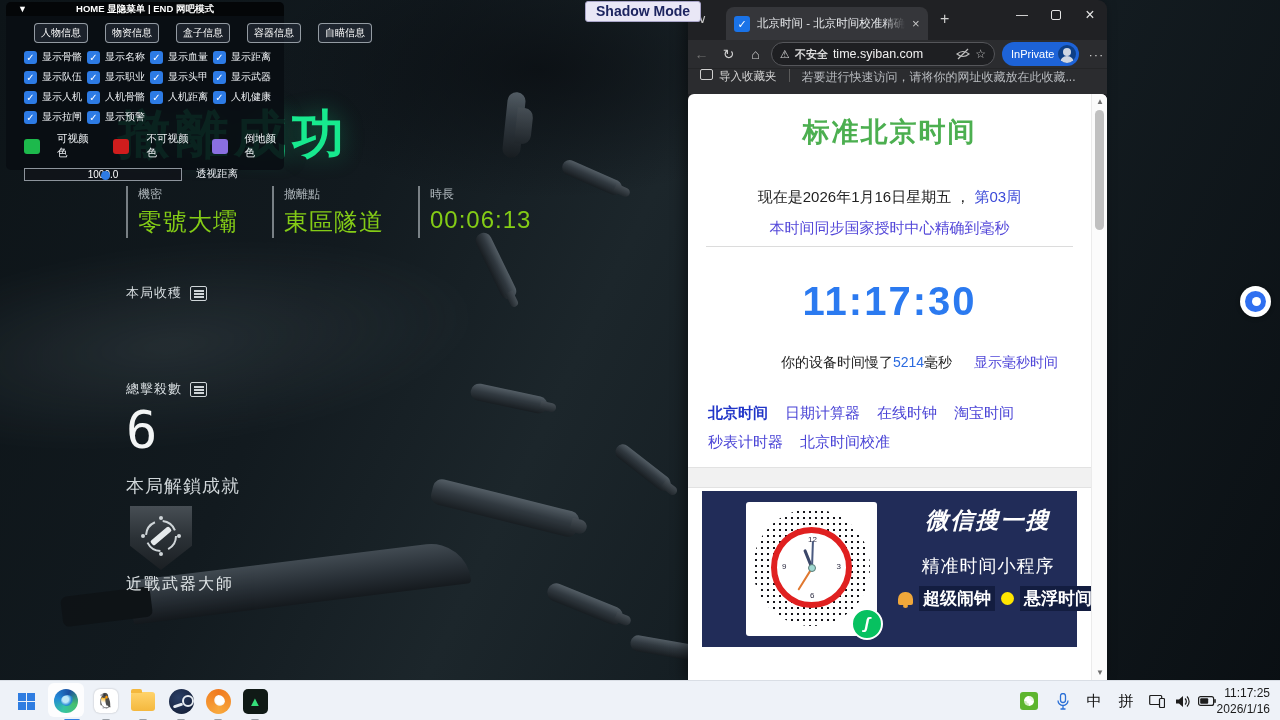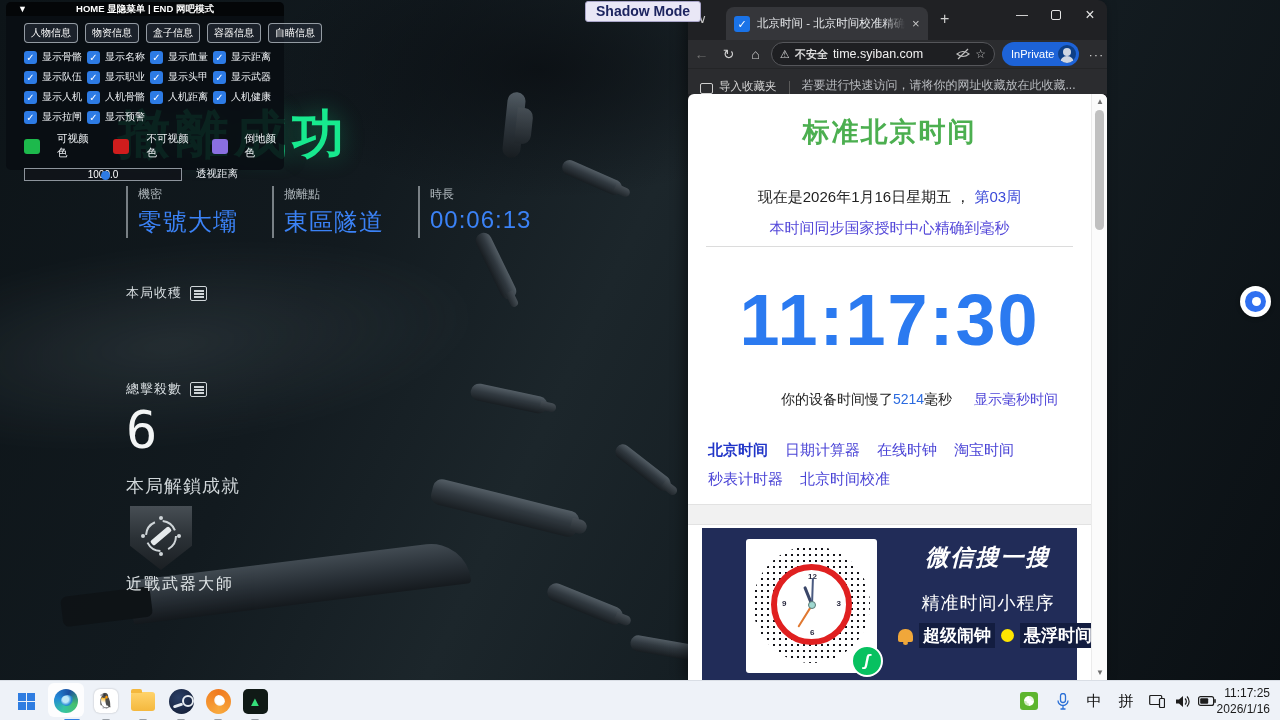--- a/index.html
+++ b/index.html
@@ -27,21 +27,21 @@
 
   
   .overlay-menu { position:absolute; left:6px; top:2px; width:278px; height:168px;
     background:rgba(9,13,19,.9); border-radius:5px; z-index:30; color:#e8ecf0; }
   .menu-header { position:relative; height:14px; background:rgba(0,0,0,.55);
     border-radius:5px 5px 0 0; text-align:center; font-size:9.5px; font-weight:bold;
     line-height:14px; color:#fff; }
   .menu-arrow { position:absolute; left:12px; top:0; font-size:9px; color:#fff; }
   .menu-tabs { display:flex; gap:7px; padding:7px 0 0 18px; }
   .menu-tab { font-size:10px; color:#fff; padding:2px 6px; border:1px solid rgba(200,206,214,.7);
-    border-radius:4px; background:rgba(42,50,62,.55); white-space:nowrap; }
+    border-radius:4px; background:rgba(42,50,62,.55); white-space:nowrap;margin-left:10px; }
   .menu-grid { display:grid; grid-template-columns:repeat(4,63px); padding:7px 0 0 18px;
     row-gap:6px; }
   .chk-item { display:flex; align-items:center; gap:5px; font-size:10px; color:#f0f3f6; }
   .chk-box { width:13px; height:13px; background:#2d7be5; border-radius:3px; color:#fff;
     font-size:10px; line-height:13px; text-align:center; flex:0 0 auto; }
   .menu-colors { display:flex; align-items:center; gap:17px; padding:8px 0 0 18px; }
   .swatch { width:19px; height:15px; border-radius:3px; }
   .swatch-label { font-size:10.5px; color:#f0f3f6; margin-right:4px; }
   .menu-slider { display:flex; align-items:center; padding:7px 0 0 18px; }
   .slider-box { position:relative; width:158px; height:13px; border:1px solid #8d949c;
@@ -51,21 +51,21 @@
     background:#2d7be5; border-radius:50%; }
   .slider-label { font-size:10.5px; color:#e8ecf0; margin-left:14px; }
 
   
   .evac-banner { position:absolute; left:118px; top:100px; z-index:5; font-size:52px;
     font-weight:bold; letter-spacing:6px; color:#17e98e;
     text-shadow:0 0 22px rgba(23,233,142,.35); }
   .stats-row { position:absolute; left:126px; top:186px; display:flex; gap:34px; z-index:5; }
   .stat { border-left:2px solid rgba(205,214,218,.55); padding-left:10px; }
   .stat-label { font-size:12px; color:#aeb6bb; margin-bottom:3px; }
-  .stat-value { font-size:24px; color:#3b82f6; letter-spacing:1px; }
+  .stat-value { font-size:24px; color:#84cc16; letter-spacing:1px; }
   .hud-block { position:absolute; left:126px; z-index:5; }
   .hud-label-row { display:flex; align-items:center; gap:8px; }
   .hud-label { font-size:13px; color:#d7dde0; letter-spacing:1px; }
   .list-icon { width:17px; height:15px; border:1px solid #cfd5d8; border-radius:2px;
     position:relative; }
   .list-icon::after { content:""; position:absolute; left:3px; top:3px; width:10px; height:2px;
     background:#cfd5d8; box-shadow:0 3px 0 #cfd5d8, 0 6px 0 #cfd5d8; }
   .hud-bignum { font-family:"DejaVu Sans Mono",monospace; color:#f3f5f5; font-size:52px;
     letter-spacing:2px; margin-top:2px; }
   .ach-title { font-size:18px; color:#cfd5d8; letter-spacing:1px; }
@@ -120,21 +120,21 @@
   .inprivate { display:flex; align-items:center; gap:4px; height:24px; border-radius:12px;
     background:#1d63d8; padding:0 3px 0 9px; margin-left:7px; }
   .inprivate-label { color:#fff; font-size:11px; }
   .avatar { width:18px; height:18px; border-radius:50%; background:#0e3f86; position:relative;
     overflow:hidden; }
   .avatar::before { content:""; position:absolute; left:5px; top:3px; width:8px; height:8px;
     background:#cfd6e2; border-radius:50%; }
   .avatar::after { content:""; position:absolute; left:2px; top:11px; width:14px; height:9px;
     background:#cfd6e2; border-radius:7px 7px 0 0; }
   .more-ico { color:#cfcfcf; font-size:13px; margin-left:9px; letter-spacing:1px; }
-  .favbar { height:26px; background:#2b2c2f; display:flex; align-items:flex-end; padding:0 12px;
+  .favbar { height:26px; background:#2b2c2f; display:flex; align-items:flex-start; padding:0 12px;
     border-top:1px solid #242527; }
   .import-ico { width:13px; height:11px; border:1px solid #cfcfcf; border-radius:2px;
     position:relative; margin-right:6px; }
   .import-label { color:#d6d6d6; font-size:11.5px; white-space:nowrap; }
   .fav-div { width:1px; height:13px; background:#5a5a5a; margin:0 12px; }
   .fav-hint { color:#b9bcc0; font-size:12px; white-space:nowrap; overflow:hidden; }
 
   
   .page { position:absolute; left:0; top:94px; width:419px; height:586px; background:#fff;
     border-radius:6px 6px 0 0; overflow:hidden; }
@@ -144,39 +144,39 @@
     font-size:8px; }
   .sb-thumb { position:absolute; left:3px; top:16px; width:9px; height:120px; background:#c0c0c0;
     border-radius:5px; }
   .content { position:absolute; left:0; top:0; width:403px; }
   .page-h1 { margin-top:20px; text-align:center; font-size:27px; font-weight:bold;
     color:#4caf50; letter-spacing:2px; }
   .date-line { margin-top:38px; text-align:center; font-size:15px; color:#222; }
   .week-link { color:#3b49d8; }
   .sync-link { margin-top:12px; text-align:center; font-size:15px; color:#5347d9; }
   .hr1 { margin:8px 18px 0; border-top:1px solid #dcdcdc; }
-  .big-clock { margin-top:32px; text-align:center; font-size:72px; font-weight:bold;
+  .big-clock { margin-top:32px; text-align:center; font-size:40px; font-weight:bold;
     color:#2b7af0; letter-spacing:2px; }
   .offset-line { margin-top:30px; display:flex; justify-content:center; gap:22px;
     font-size:14px; color:#222; padding-left:60px; }
   .offset-num { color:#2b6be0; }
   .ms-link { color:#4f46d8; }
   .nav-links { margin:26px 0 0 20px; font-size:15px; line-height:29px; }
   .nav-link { color:#4a44d6; margin-right:17px; display:inline-block; }
   .nav-link.first { color:#2135c8; font-weight:bold; }
   .gray-band { margin-top:11px; height:21px; background:#f1f1f1; border-top:1px solid #e2e2e2;
     border-bottom:1px solid #e2e2e2; }
   .wx-banner { position:relative; margin:3px 14px 0; height:156px; background:#212c58; }
   .qr-panel { position:absolute; left:44px; top:11px; width:131px; height:134px; background:#fff;
     border-radius:3px; }
   .qr-dots { position:absolute; left:7px; top:7px; width:117px; height:117px; border-radius:50%;
     background:radial-gradient(circle,#15151a 1.2px,transparent 1.45px); background-size:6px 6px; }
   .qr-clock { position:absolute; left:25px; top:25px; width:81px; height:81px; background:#fff;
     border:6px solid #e02020; border-radius:50%; }
-  .qr-num { position:absolute; font-size:8px; color:#2a2a40; font-weight:bold;text-align:right; }
+  .qr-num { position:absolute; font-size:8px; color:#2a2a40; font-weight:normal;text-align:right; }
   .hand { position:absolute; left:50%; bottom:50%; transform-origin:50% 100%; border-radius:2px; }
   .hand-h { width:3px; height:20px; background:#3a4668; transform:translateX(-50%) rotate(-22deg); }
   .hand-m { width:2px; height:27px; background:#4a5a80; transform:translateX(-50%) rotate(2deg); }
   .hand-s { width:2px; height:26px; background:#e07830; transform:translateX(-50%) rotate(212deg); }
   .hand-cap { position:absolute; left:50%; top:50%; width:8px; height:8px; background:#9fd8d0;
     border:1px solid #5a7a76; border-radius:50%; transform:translate(-50%,-50%); }
   .wx-logo { position:absolute; right:-6px; bottom:-4px; width:32px; height:32px;
     background:#07c160; border-radius:50%; border:2px solid #fff; color:#fff; font-size:17px;
     font-weight:bold; text-align:center; line-height:28px; font-style:italic; }
   .wx-texts { position:absolute; left:196px; top:14px; width:180px; color:#fff; }

